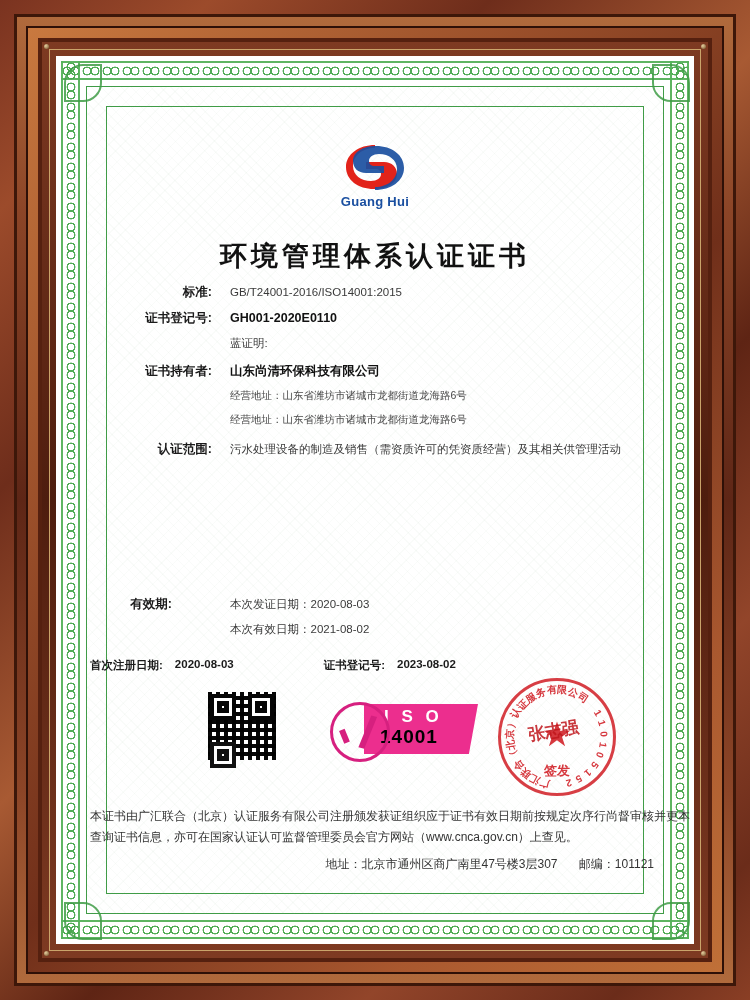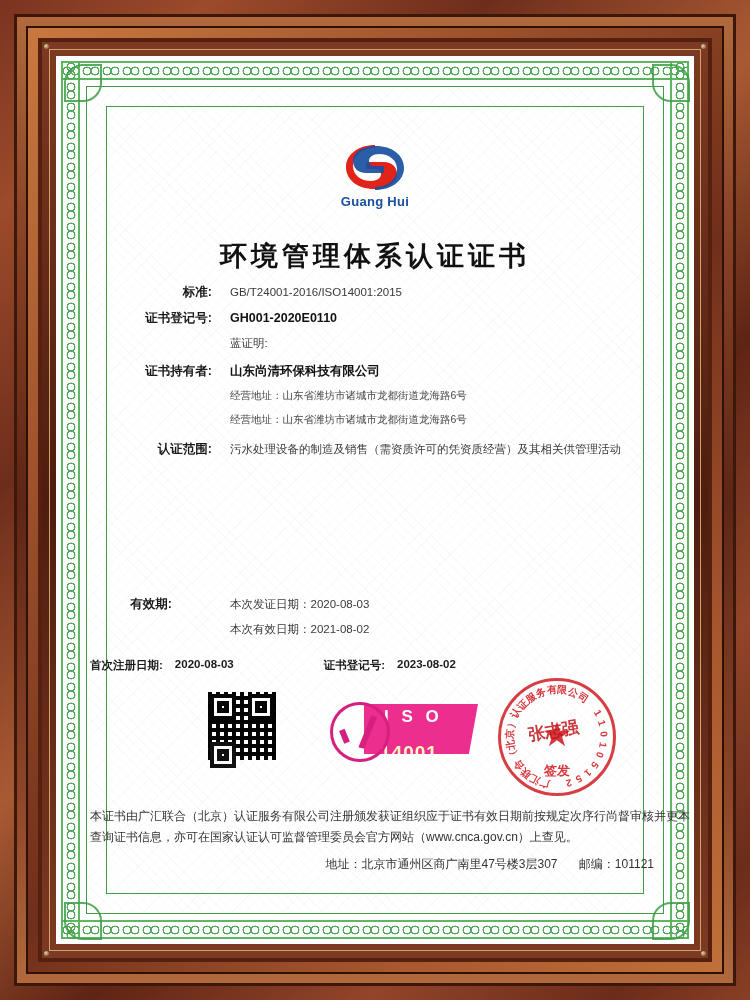--- a/index.html
+++ b/index.html
@@ -319,22 +319,22 @@
   .iso-band .t1 {
     position: absolute;
     left: 20px; top: 3px;
     color: #fff;
     font-size: 17px;
     font-weight: bold;
     letter-spacing: 4px;
   }
   .iso-band .t2 {
     position: absolute;
-    left: 16px; top: 38px;
-    color: #fef9c3;
+    left: 16px; top: 22px;
+    color: #000000;
     font-size: 19px;
     font-weight: bold;
     letter-spacing: 1px;
   }
 
   
   .seal {
     position: absolute;
     left: 408px; top: 590px;
     width: 118px; height: 118px;

